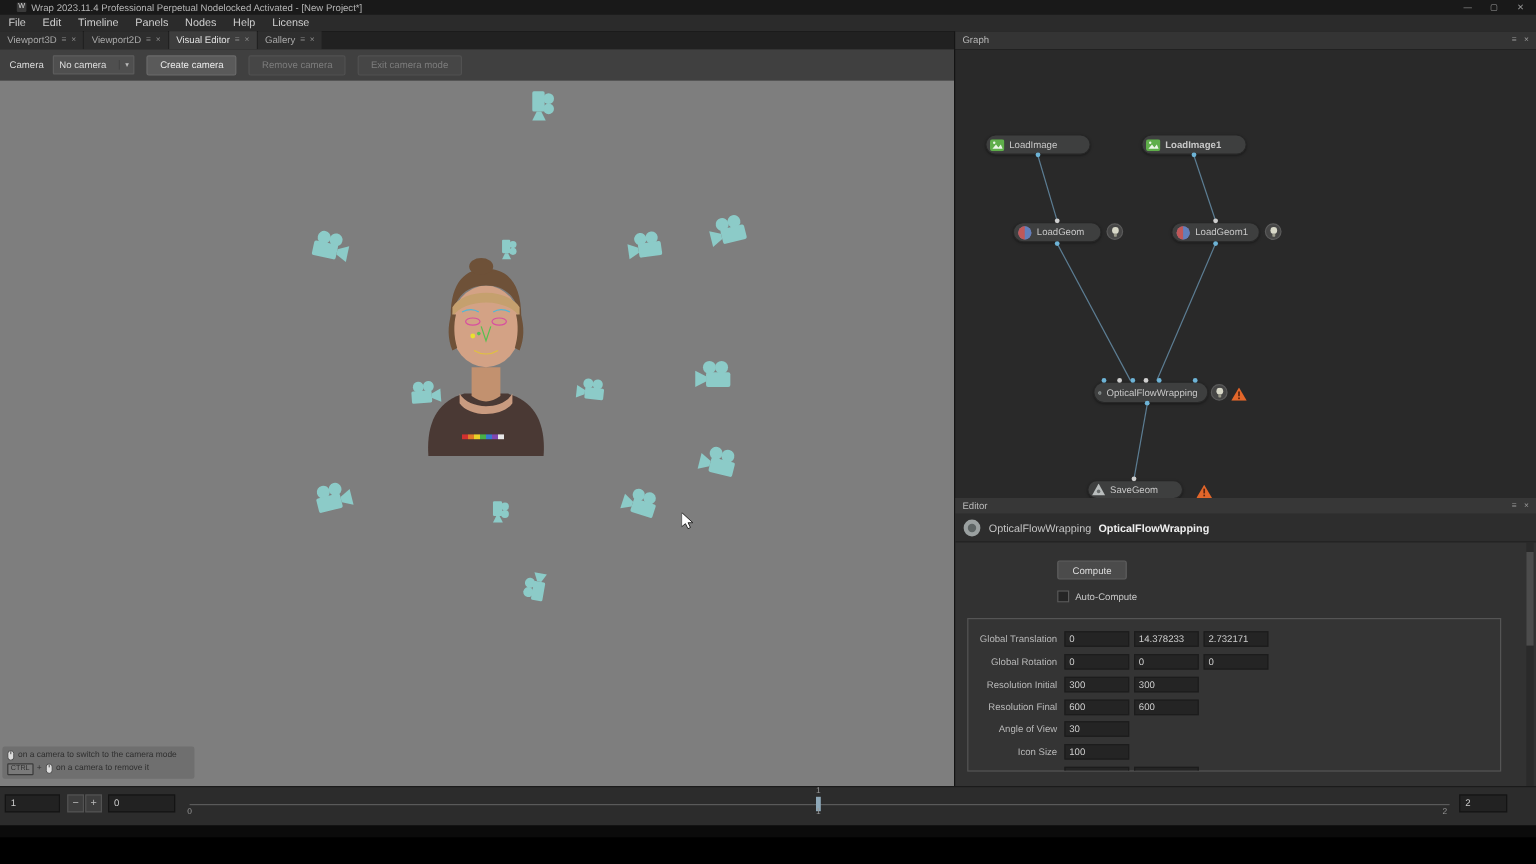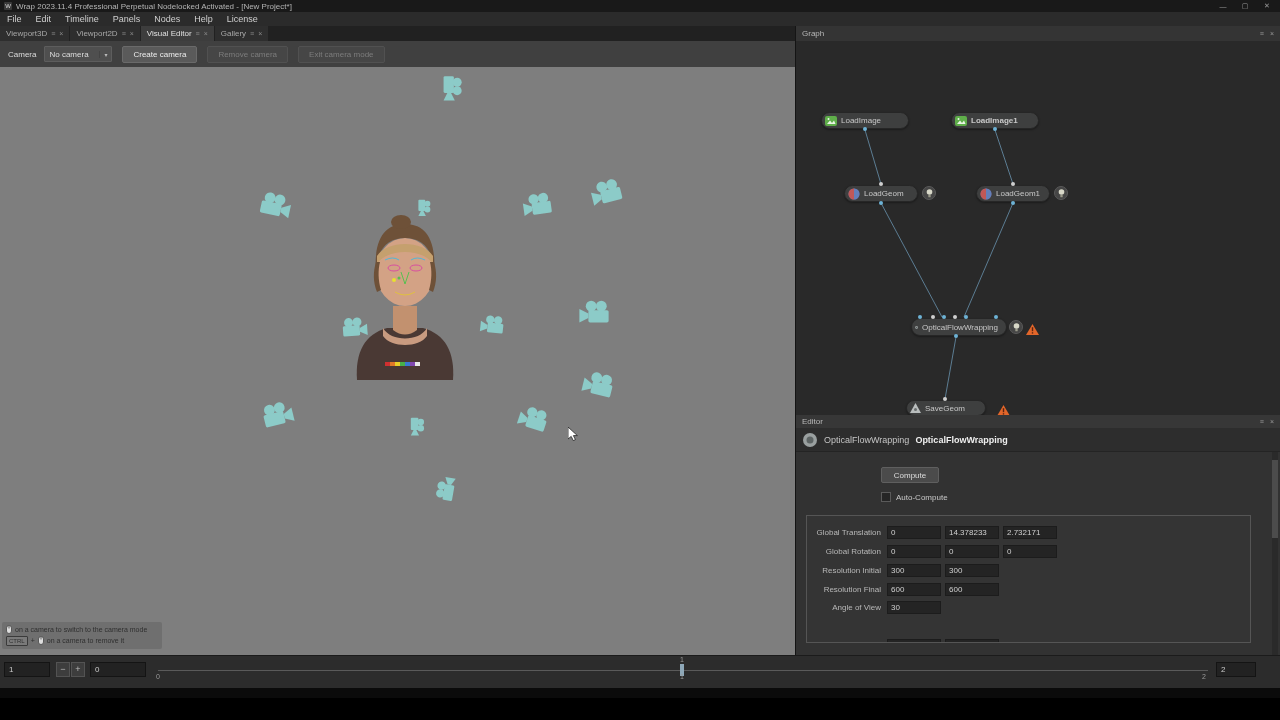--- a/index.html
+++ b/index.html
@@ -3,21 +3,21 @@
 <meta charset="utf-8">
 <style>
   * { box-sizing: border-box; margin: 0; padding: 0; }
   html,body { width:1280px; height:720px; background:#000; overflow:hidden;
     font-family:"Liberation Sans", sans-serif; }
   .app { position:relative; width:1280px; height:720px; background:#000; }
 
   
   .titlebar { position:absolute; left:0; top:0; width:1280px; height:12px;
     background:#191919; display:flex; align-items:center; gap:4px;
-    font-size:8px; color:#b5b5b5; padding-left:4px; }
+    font-size:8px; color:#b5b5b5; padding-left:14px; }
   .appicon { width:8px; height:8px; background:#3a3a3a; color:#ddd; font-size:6px;
     display:flex; align-items:center; justify-content:center; border-radius:1px; }
   .winctrls { position:absolute; right:2px; top:0; height:12px; display:flex; }
   .winctrl { width:22px; height:12px; display:flex; align-items:center;
     justify-content:center; font-size:7px; color:#9a9a9a; }
 
   
   .menubar { position:absolute; left:0; top:12px; width:1280px; height:14px;
     background:#2b2b2b; display:flex; align-items:center; font-size:9px; color:#cfcfcf; }
   .menu-item { padding:4px 7px; line-height:14px; cursor:default; }
@@ -482,20 +482,24 @@
       </div>
       <div class="prow" style="top:64px;">
         <div class="plabel">Resolution Final</div>
         <input class="pfield" value="600" style="">
         <input class="pfield" value="600" style="">
       </div>
       <div class="prow" style="top:82px;">
         <div class="plabel">Angle of View</div>
         <input class="pfield" value="30" style="">
       </div>
+      <div class="prow" style="top:101px;">
+        <div class="plabel">Icon Size</div>
+        <input class="pfield" value="100" style="">
+      </div>
       <div class="prow" style="top:120px;">
         <div class="plabel">Clipping Range</div>
         <input class="pfield" value="0.01" style="">
         <input class="pfield" value="300" style="">
       </div>
     </div>
 
     <div class="scroll-arrow">▲</div>
     <div class="scrollbar">
       <div class="scroll-thumb"></div>

